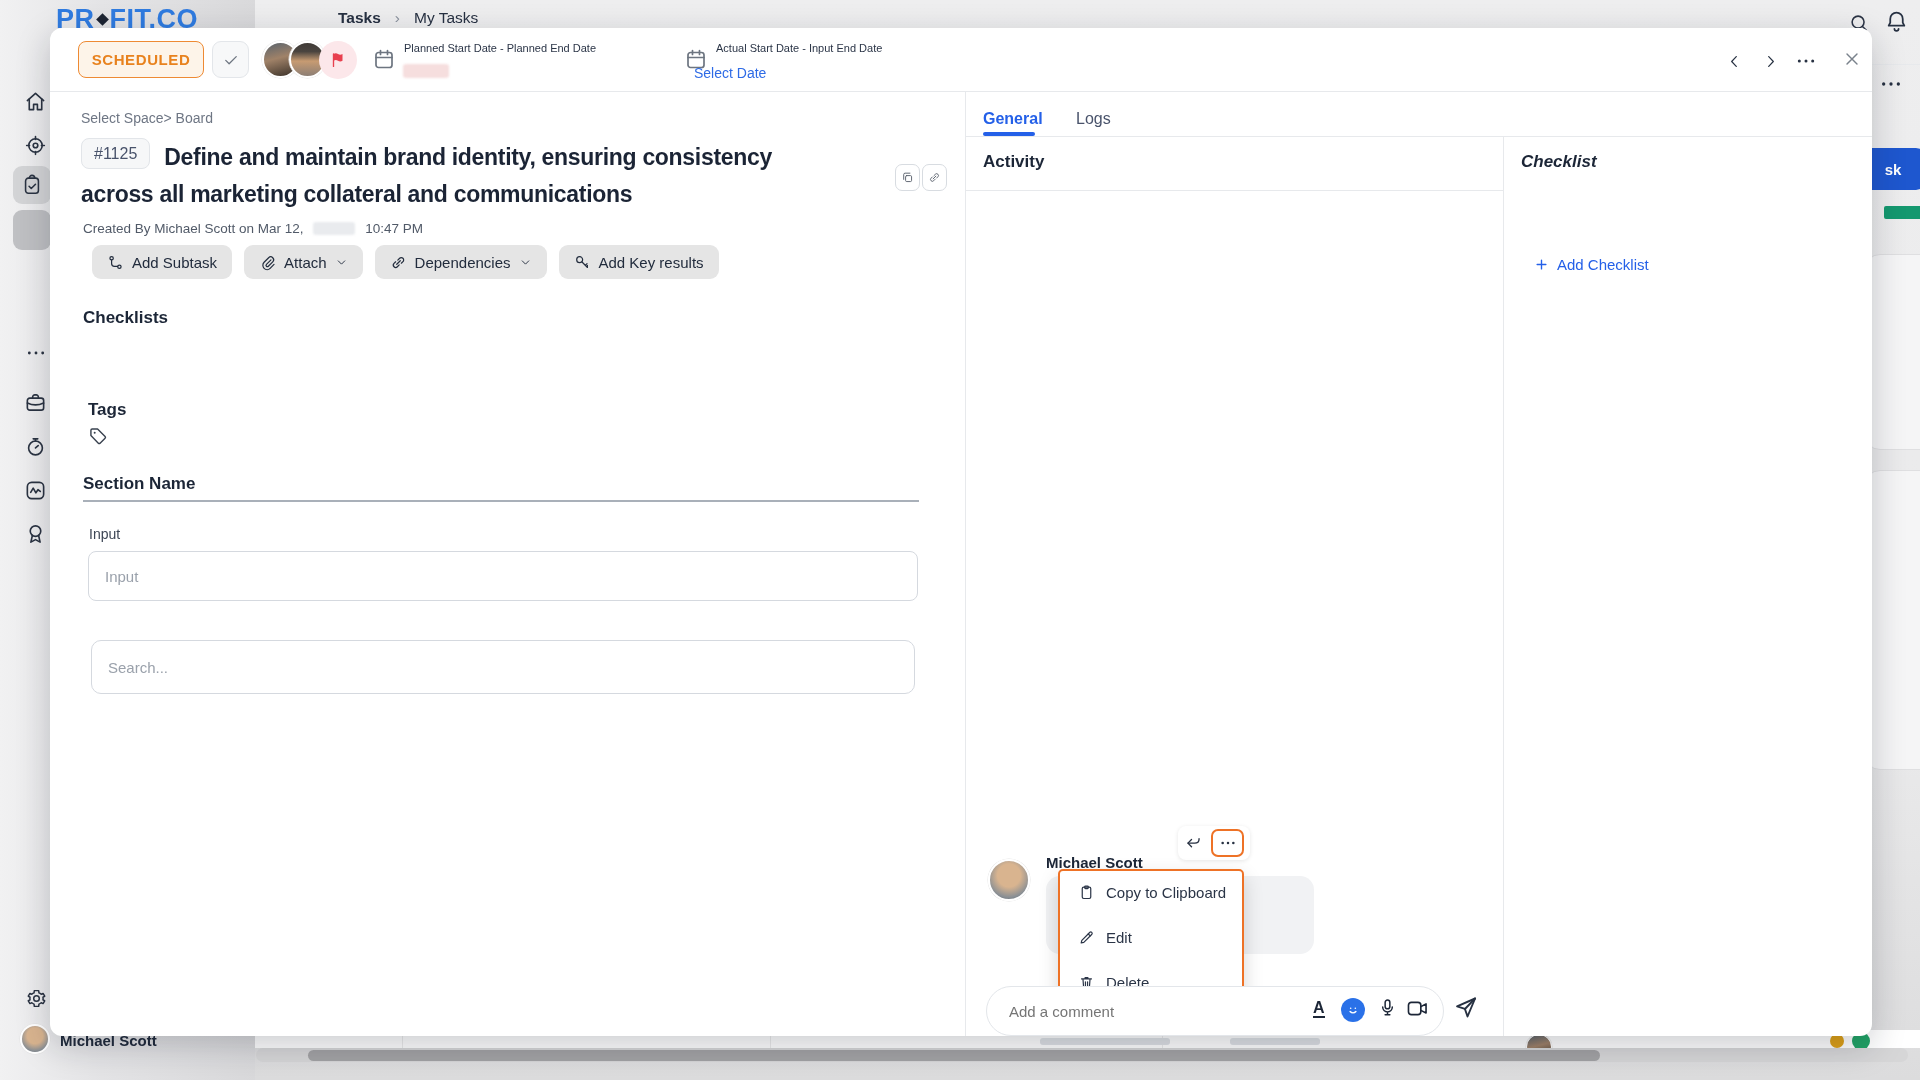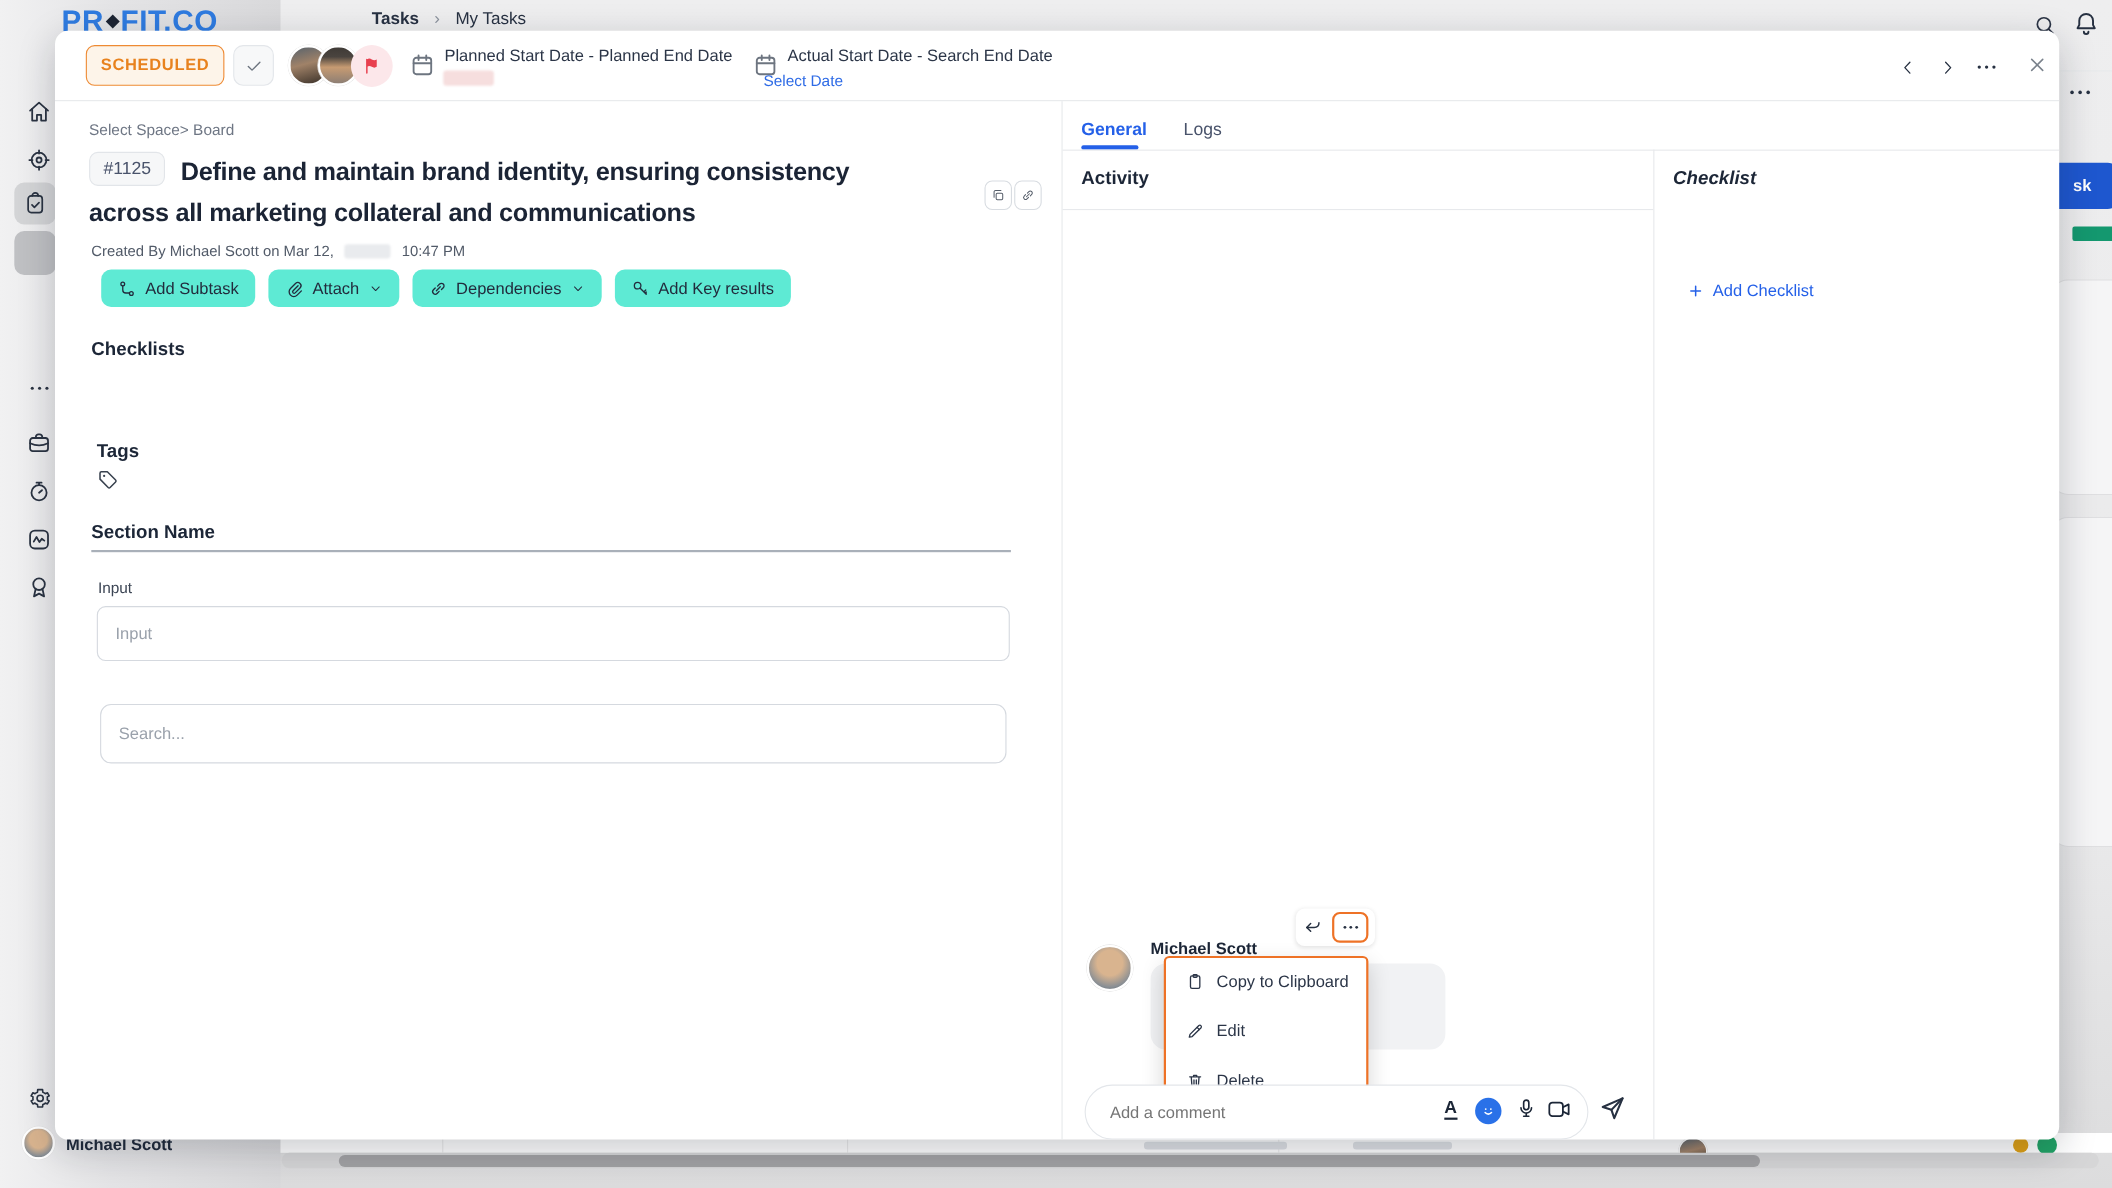--- a/index.html
+++ b/index.html
@@ -26,33 +26,33 @@
   
   .modal { left:50px; top:28px; width:1822px; height:1008px; background:#fff; border-radius:12px; box-shadow:0 10px 34px rgba(20,25,35,.22); }
   .mod-header { left:0; top:0; width:100%; height:64px; border-bottom:1px solid #e7e9ec; }
   .status-badge { left:28px; top:13px; width:126px; height:37px; border:1.5px solid #ee8a33; background:#fdf4e9; color:#e8821e; font-size:15px; font-weight:700; letter-spacing:.6px; border-radius:8px; display:flex; align-items:center; justify-content:center; }
   .sq-btn { border:1px solid #e3e6ea; background:#f7f8f9; border-radius:9px; display:flex; align-items:center; justify-content:center; color:#6d7580; }
   .avatar { border-radius:50%; border:2px solid #fff; box-shadow:0 0 0 .5px #e3e3e3; }
   .av1 { background:linear-gradient(165deg,#57626c 0%,#a08268 45%,#382f27 100%); }
   .av2 { background:linear-gradient(180deg,#3f3a36 0%,#4a443f 26%,#c79b72 55%,#8c7e74 100%); }
   .av3 { background:radial-gradient(circle at 50% 38%,#d9b48f 38%,#8a8f94 72%,#49555f 100%); }
   .flag-circle { left:269px; top:13px; width:38px; height:38px; border-radius:50%; background:#fce7ea; color:#e8404f; display:flex; align-items:center; justify-content:center; }
-  .hdr-label { font-size:15px; font-weight:500; color:#2b3547; }
+  .hdr-label { font-size:11px; font-weight:500; color:#2b3547; }
   .link-blue { color:#2e6be6; }
   .redact-pink { background:#f6dede; filter:blur(1.2px); border-radius:3px; }
   .redact-grey { background:#e9ebee; filter:blur(1px); border-radius:3px; display:inline-block; }
   .nav-ic { width:28px; height:28px; display:flex; align-items:center; justify-content:center; color:#273142; }
 
   .crumb-grey { font-size:14px; color:#6e7684; }
   .task-id { display:inline-block; vertical-align:6px; margin-right:14px; padding:0 12px; height:31px; line-height:29px; background:#f6f7f8; border:1px solid #e2e5e9; border-radius:8px; font-size:16px; color:#49536b; }
   .task-title { display:inline; font-size:23px; line-height:37px; font-weight:600; letter-spacing:-.3px; color:#1b2435; }
   .mini-btn { width:25px; height:27px; border:1px solid #d8dce1; border-radius:7px; background:#fff; display:flex; align-items:center; justify-content:center; color:#555d69; }
   .created { font-size:13.5px; color:#515a68; }
   .act-row { display:flex; gap:12px; }
-  .act-btn { height:34px; border-radius:9px; background:#5eead4; display:flex; align-items:center; gap:8px; padding:0 15px; font-size:15px; font-weight:500; color:#222c3d; }
+  .act-btn { height:34px; border-radius:9px; background:#e5e5e5; display:flex; align-items:center; gap:8px; padding:0 15px; font-size:15px; font-weight:500; color:#222c3d; }
   .sec-h { font-size:17px; font-weight:700; color:#1c2637; }
   .field-label { font-size:14px; color:#3c4554; }
   .tin { border:1.5px solid #d5d9df; border-radius:8px; font-size:15px; color:#333; padding:0 16px; font-family:"Liberation Sans",sans-serif; outline:none; width:100%; height:100%; background:#fff; }
   .tin::placeholder { color:#9aa1ab; }
 
   .tab-active { font-size:16px; font-weight:600; color:#2460e8; }
   .tab-idle { font-size:16px; color:#49536b; }
   .hline { background:#e7e9ec; }
   .chip-purple { background:#ebe5f8; border-radius:4px; display:flex; align-items:center; padding:0 12px; font-size:15px; font-weight:500; color:#6f42c1; }
   .add-check { display:flex; align-items:center; gap:8px; color:#2460e8; font-size:15px; font-weight:500; }
@@ -211,21 +211,21 @@
       </svg>
   </div>
   <div class="abs hdr-label" style="left:354px; top:14px;">Planned Start Date - Planned End Date</div>
   <div class="abs redact-pink" style="left:353px; top:36px; width:46px; height:14px;"></div>
   <div class="abs" style="left:634px; top:19px; color:#6d7580;">
     <svg class="ic" width="24" height="24" viewBox="0 0 24 24">
         <rect x="4" y="5.5" width="16" height="15" rx="2.5"></rect>
         <path d="M4 10.5h16M8.5 3.5v4M15.5 3.5v4"></path>
       </svg>
   </div>
-  <div class="abs hdr-label" style="left:666px; top:14px;">Actual Start Date - Search End Date</div>
+  <div class="abs hdr-label" style="left:666px; top:14px;">Actual Start Date - Input End Date</div>
   <div class="abs link-blue" style="left:644px; top:37px; font-size:14px;">Select Date</div>
 
   <div class="abs nav-ic" style="left:1670px; top:19px;">
     <svg class="ic" width="17" height="17" viewBox="0 0 24 24">
         <path d="M14.5 5 8 12l6.5 7"></path>
       </svg>
   </div>
   <div class="abs nav-ic" style="left:1706px; top:19px;">
     <svg class="ic" width="17" height="17" viewBox="0 0 24 24">
         <path d="M9.5 5 16 12l-6.5 7"></path>

